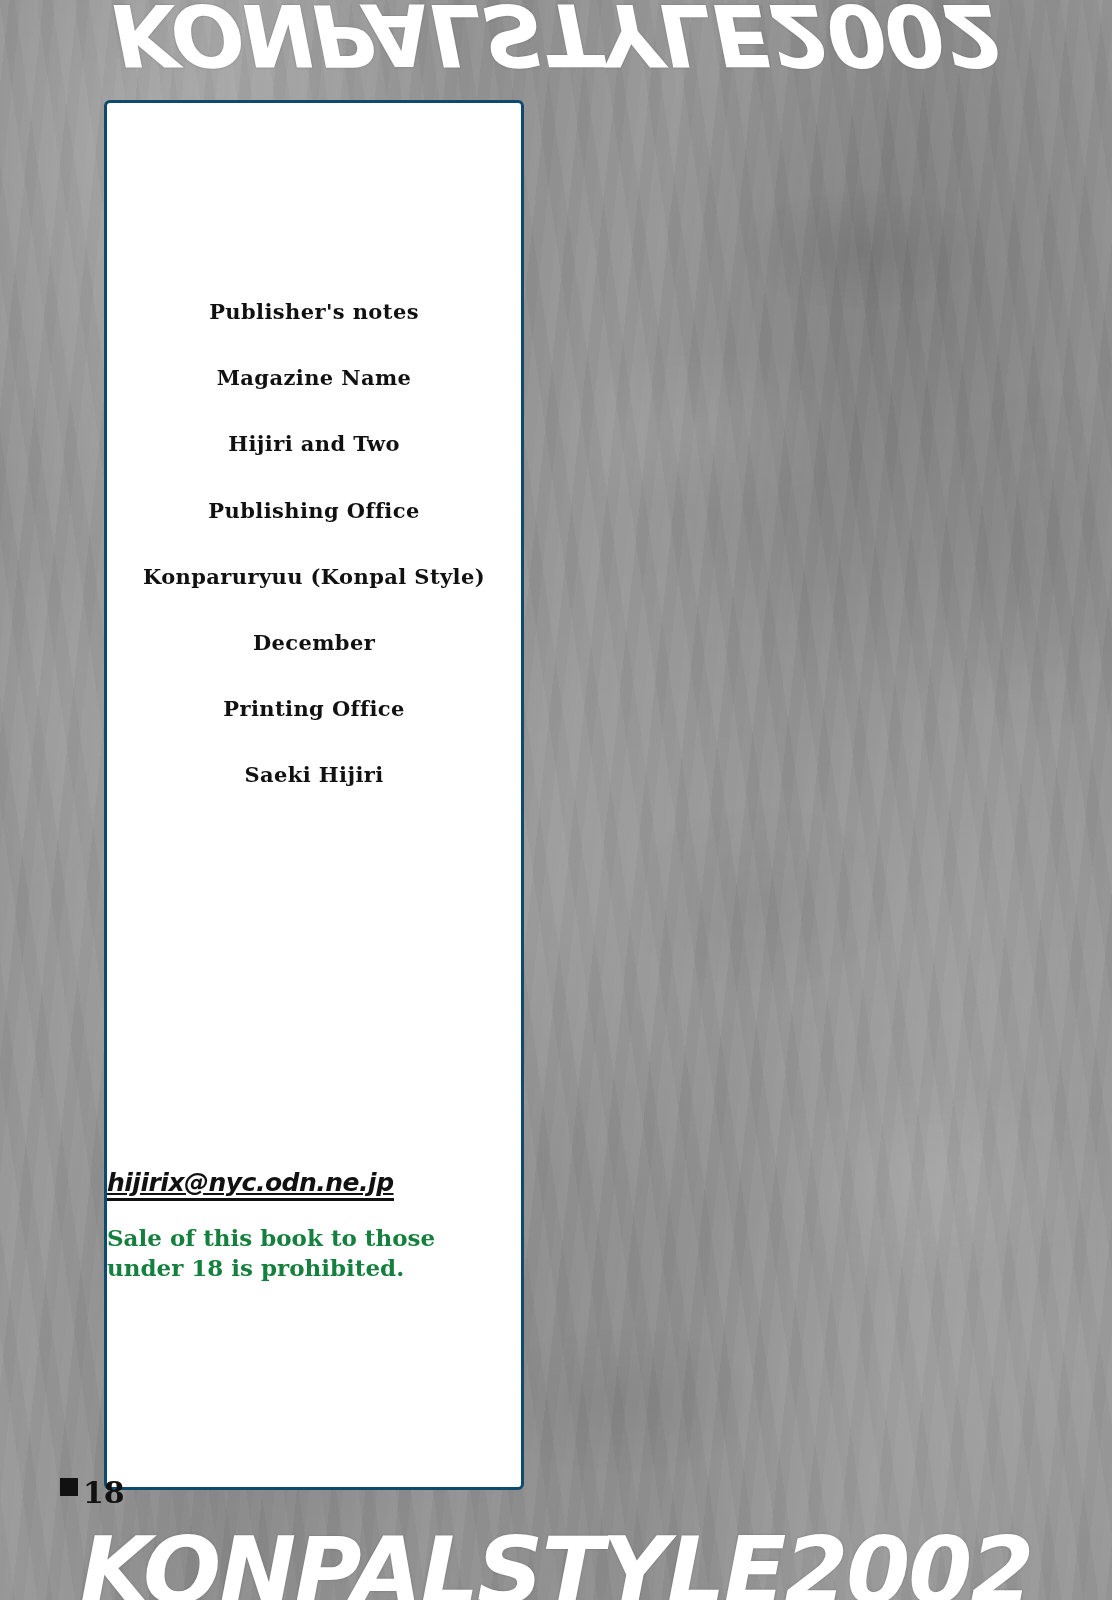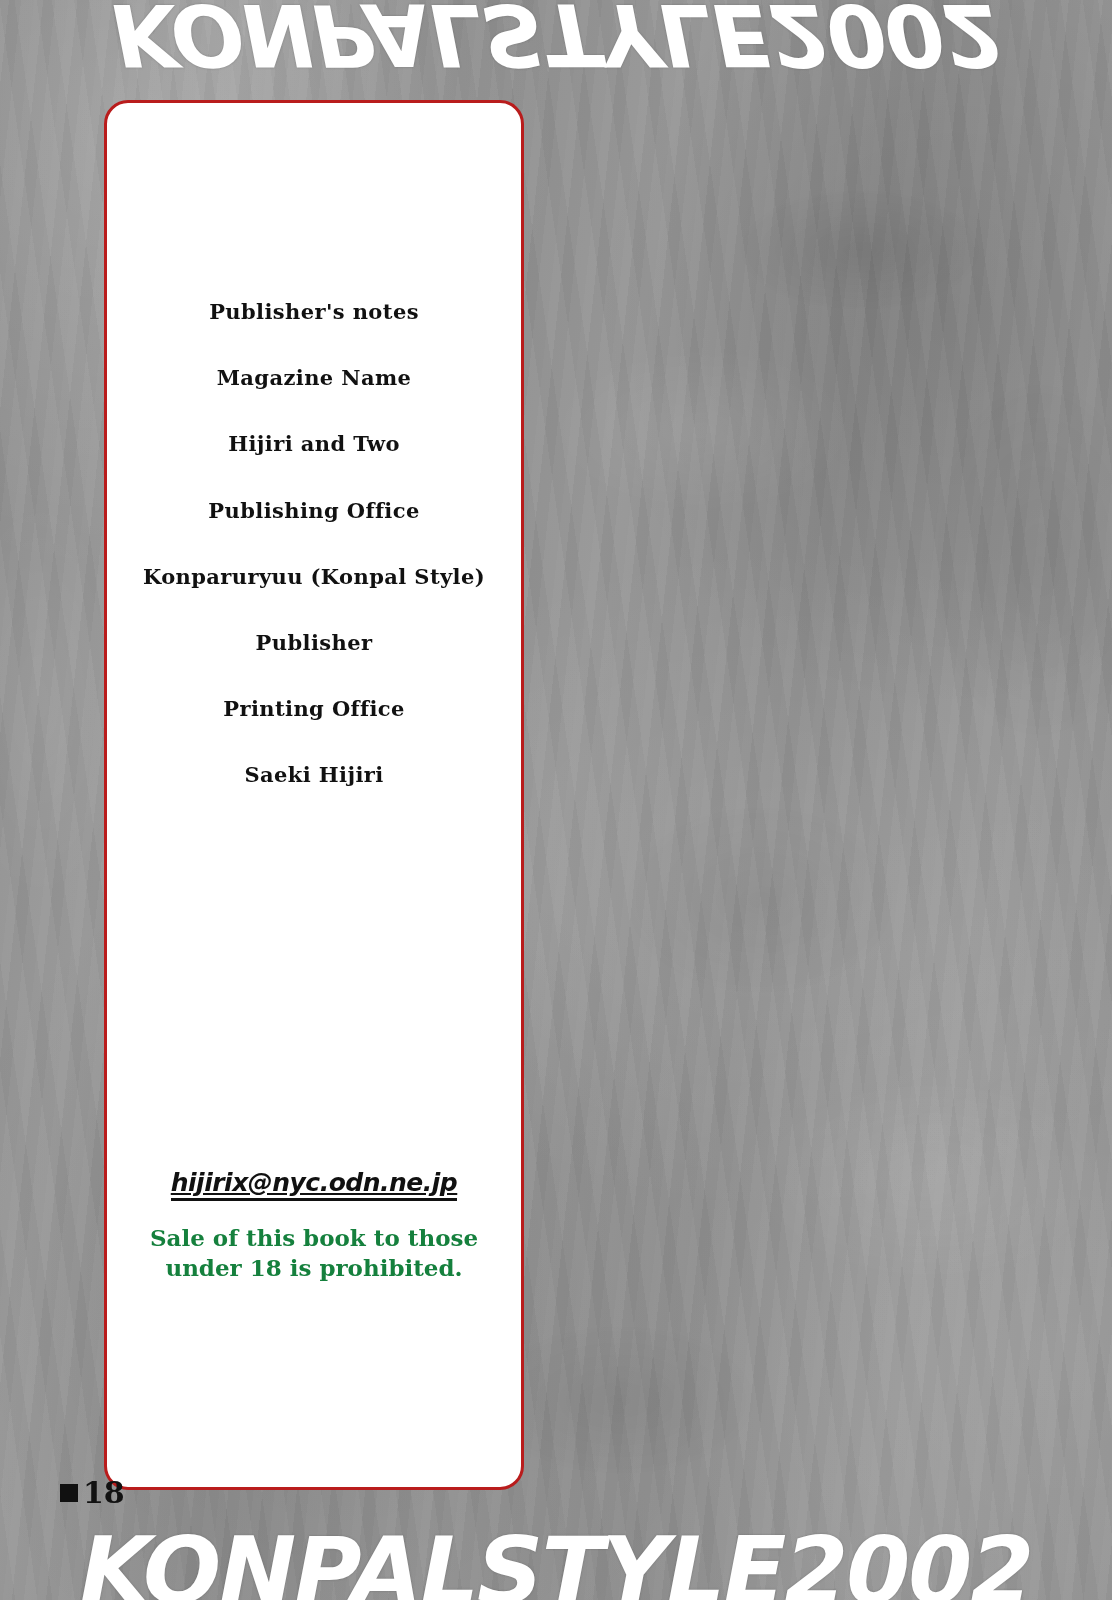--- a/index.html
+++ b/index.html
@@ -91,22 +91,22 @@
   }
 
   
   .panel {
     position: absolute;
     left: 104px;
     top: 100px;
     width: 420px;
     height: 1390px;
     background: #ffffff;
-    border: 3px solid #b91c1c;
-    border-radius: 24px;
+    border: 3px solid #0c4a6e;
+    border-radius: 6px;
     box-sizing: border-box;
   }
   .panel-inner {
     position: absolute;
     left: 0;
     right: 0;
     top: 196px;
     text-align: center;
   }
   .cline {
@@ -117,21 +117,21 @@
     line-height: 1.2;
     margin: 0 0 41px 0;
     letter-spacing: 0.4px;
   }
 
   .email-block {
     position: absolute;
     left: 0;
     right: 0;
     top: 1065px;
-    text-align: center;
+    text-align: left;
   }
   .email {
     display: inline-block;
     font-family: "DejaVu Sans", sans-serif;
     font-weight: bold;
     font-style: italic;
     font-size: 25px;
     color: #111111;
     letter-spacing: -0.5px;
     border-bottom: 3px solid #111111;
@@ -145,21 +145,21 @@
     color: #15803d;
     line-height: 1.32;
   }
 
   
   .page-number-wrap {
     position: absolute;
     left: 60px;
     bottom: 92px;
     display: flex;
-    align-items: center;
+    align-items: flex-start;
     gap: 5px;
   }
   .page-marker {
     width: 18px;
     height: 18px;
     background: #111111;
   }
   .page-number {
     font-family: "DejaVu Serif", serif;
     font-weight: bold;
@@ -179,21 +179,21 @@
 
   <div class="banner banner-top">KONPALSTYLE2002</div>
 
   <div class="panel">
     <div class="panel-inner">
       <p class="cline">Publisher's notes</p>
       <p class="cline">Magazine Name</p>
       <p class="cline">Hijiri and Two</p>
       <p class="cline">Publishing Office</p>
       <p class="cline">Konparuryuu (Konpal Style)</p>
-      <p class="cline">Publisher</p>
+      <p class="cline">December</p>
       <p class="cline">Printing Office</p>
       <p class="cline">Saeki Hijiri</p>
     </div>
 
     <div class="email-block">
       <a class="email" href="#">hijirix@nyc.odn.ne.jp</a>
       <div class="warning">
         <div>Sale of this book to those</div>
         <div>under 18 is prohibited.</div>
       </div>

